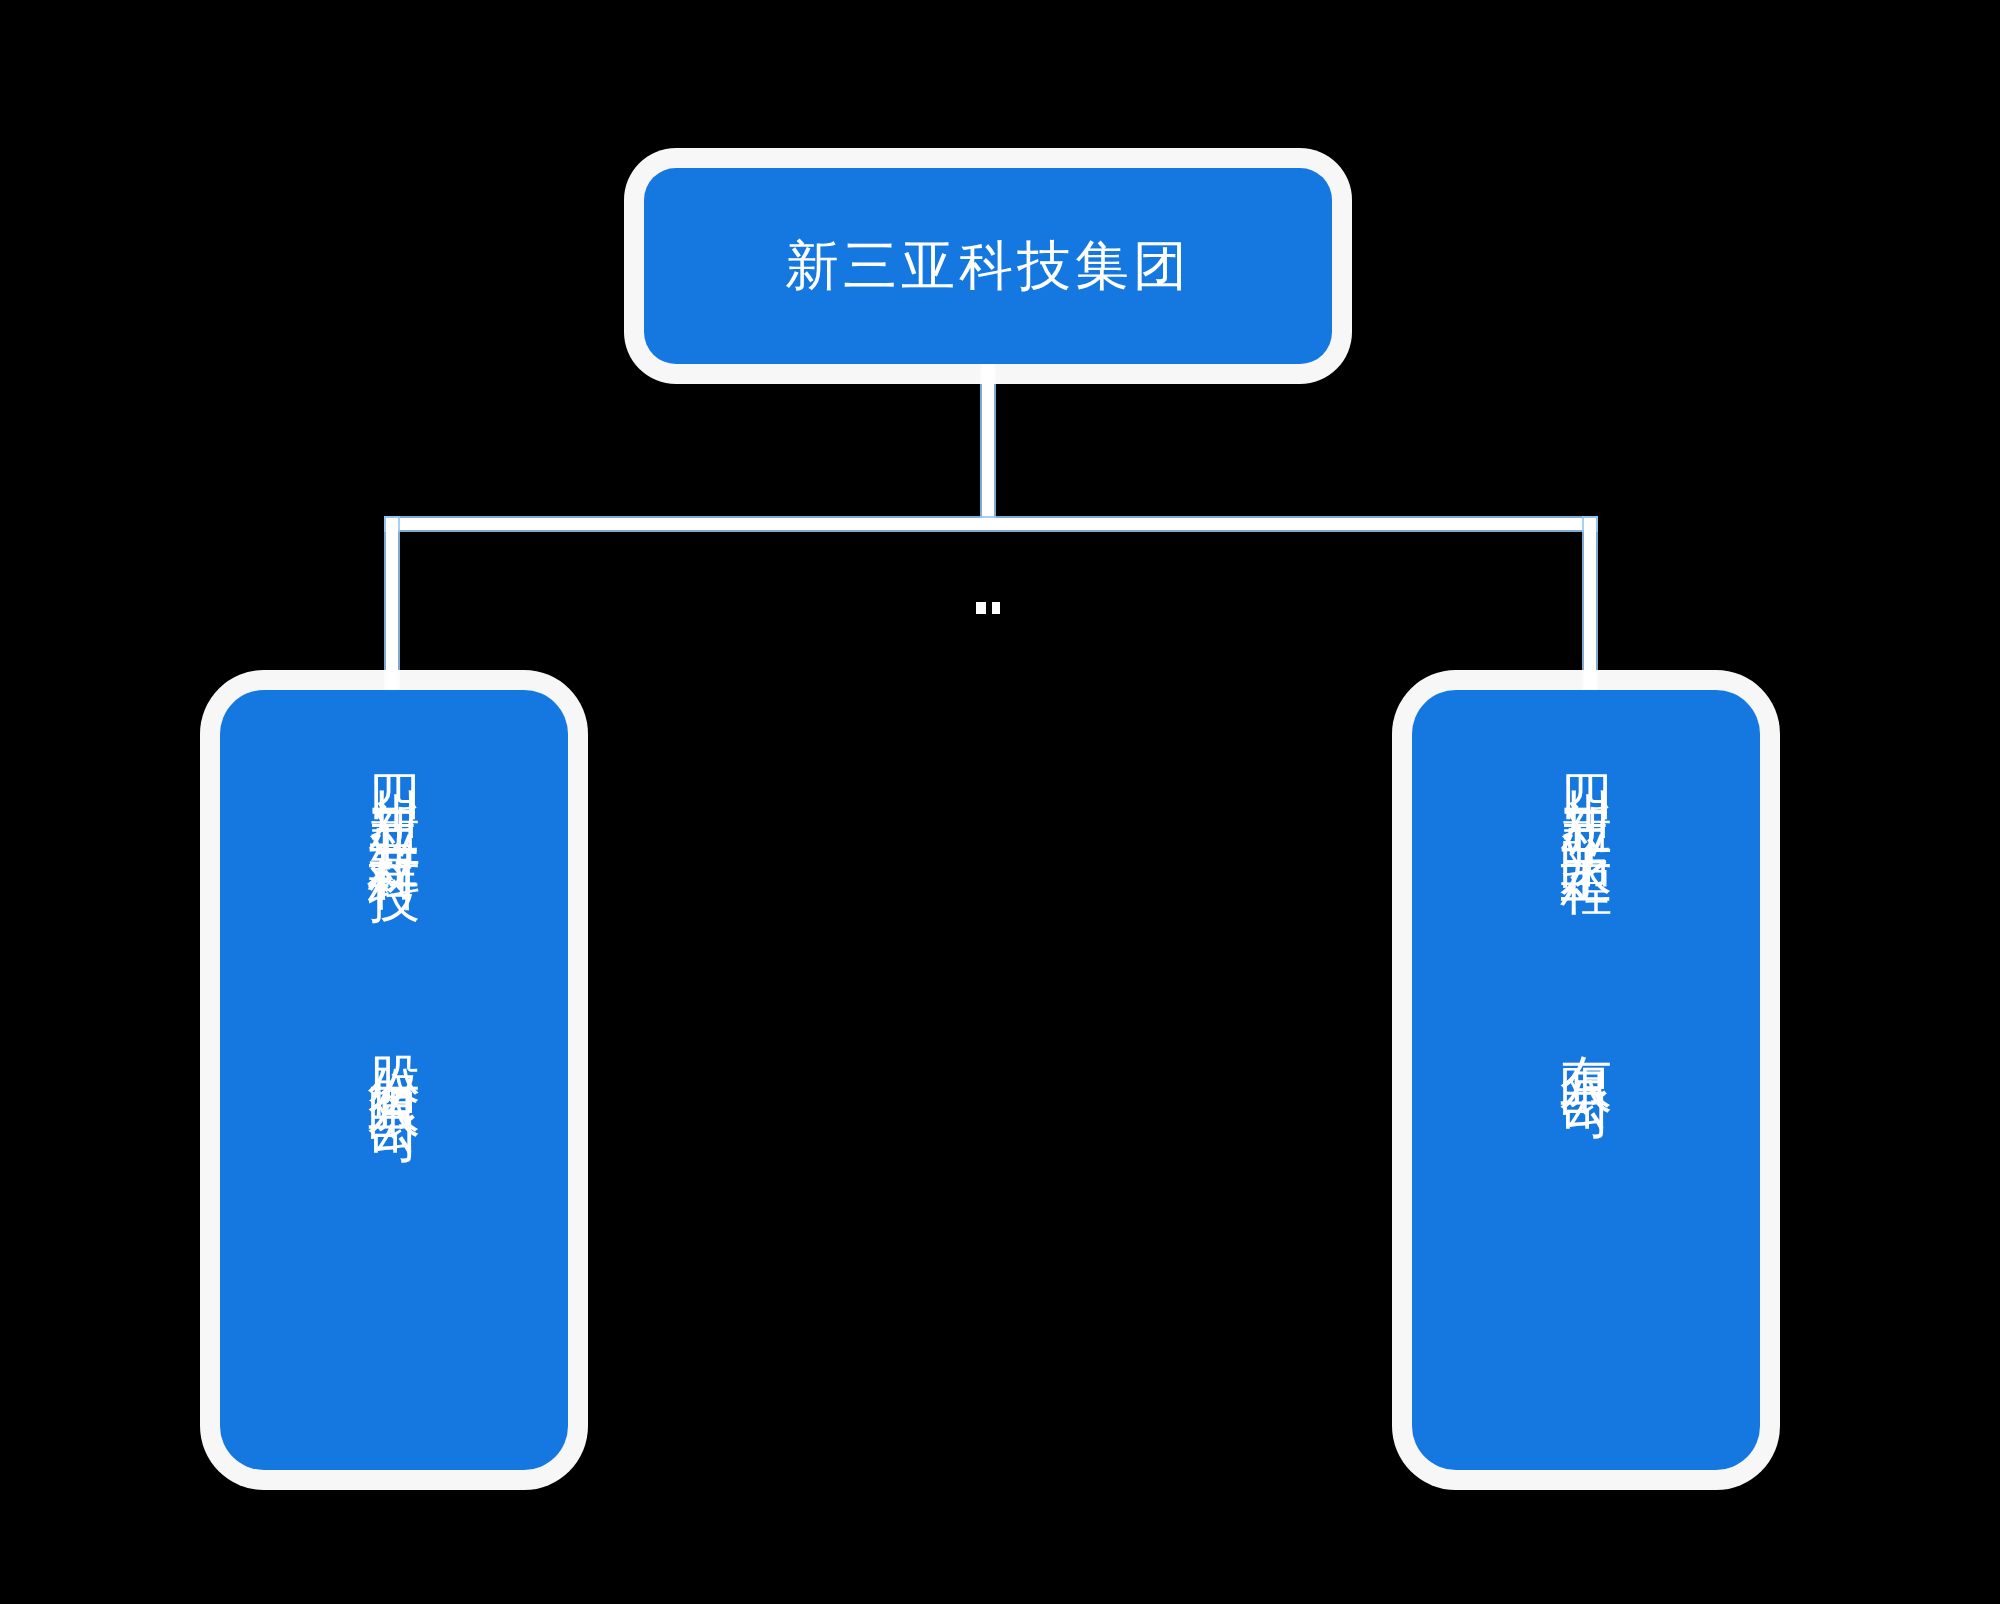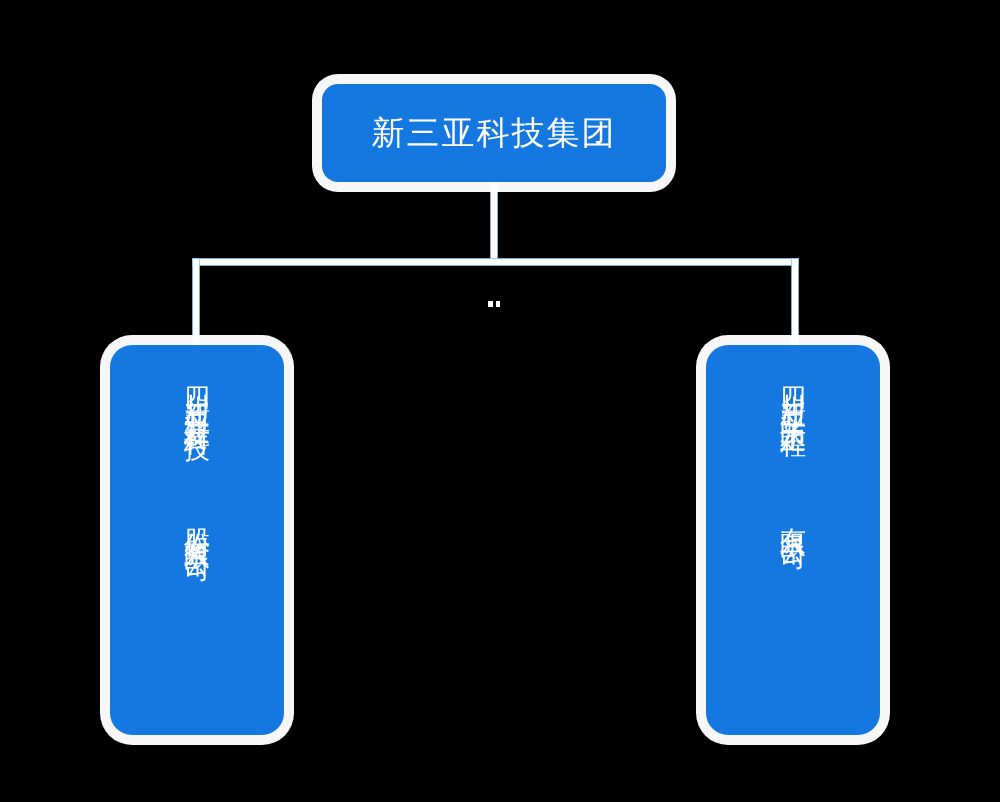--- a/index.html
+++ b/index.html
@@ -68,21 +68,21 @@
     box-sizing: border-box;
   }
   .node-root {
     left: 322px;
     top: 84px;
     width: 344px;
     height: 98px;
   }
   .node-root .node-label {
     color: #ffffff;
-    font-size: 33px;
+    font-size: 27px;
     letter-spacing: 2px;
     white-space: nowrap;
   }
 
   .node-child {
     top: 345px;
     width: 174px;
     height: 390px;
     border-radius: 22px;
     align-items: flex-start;

